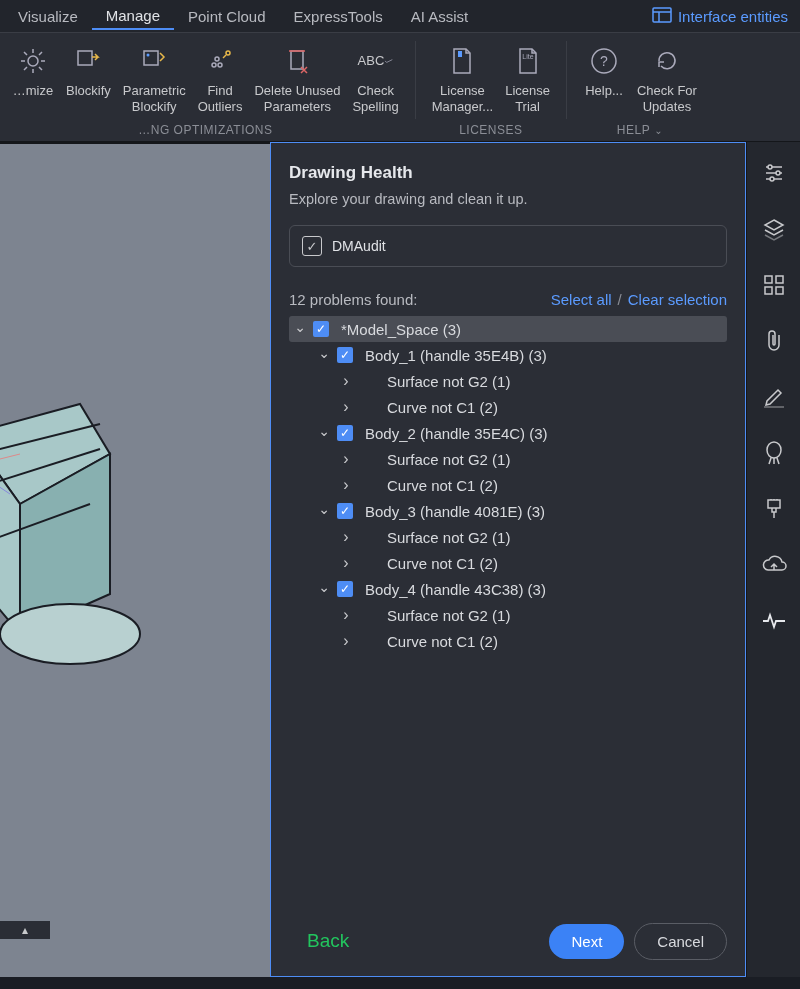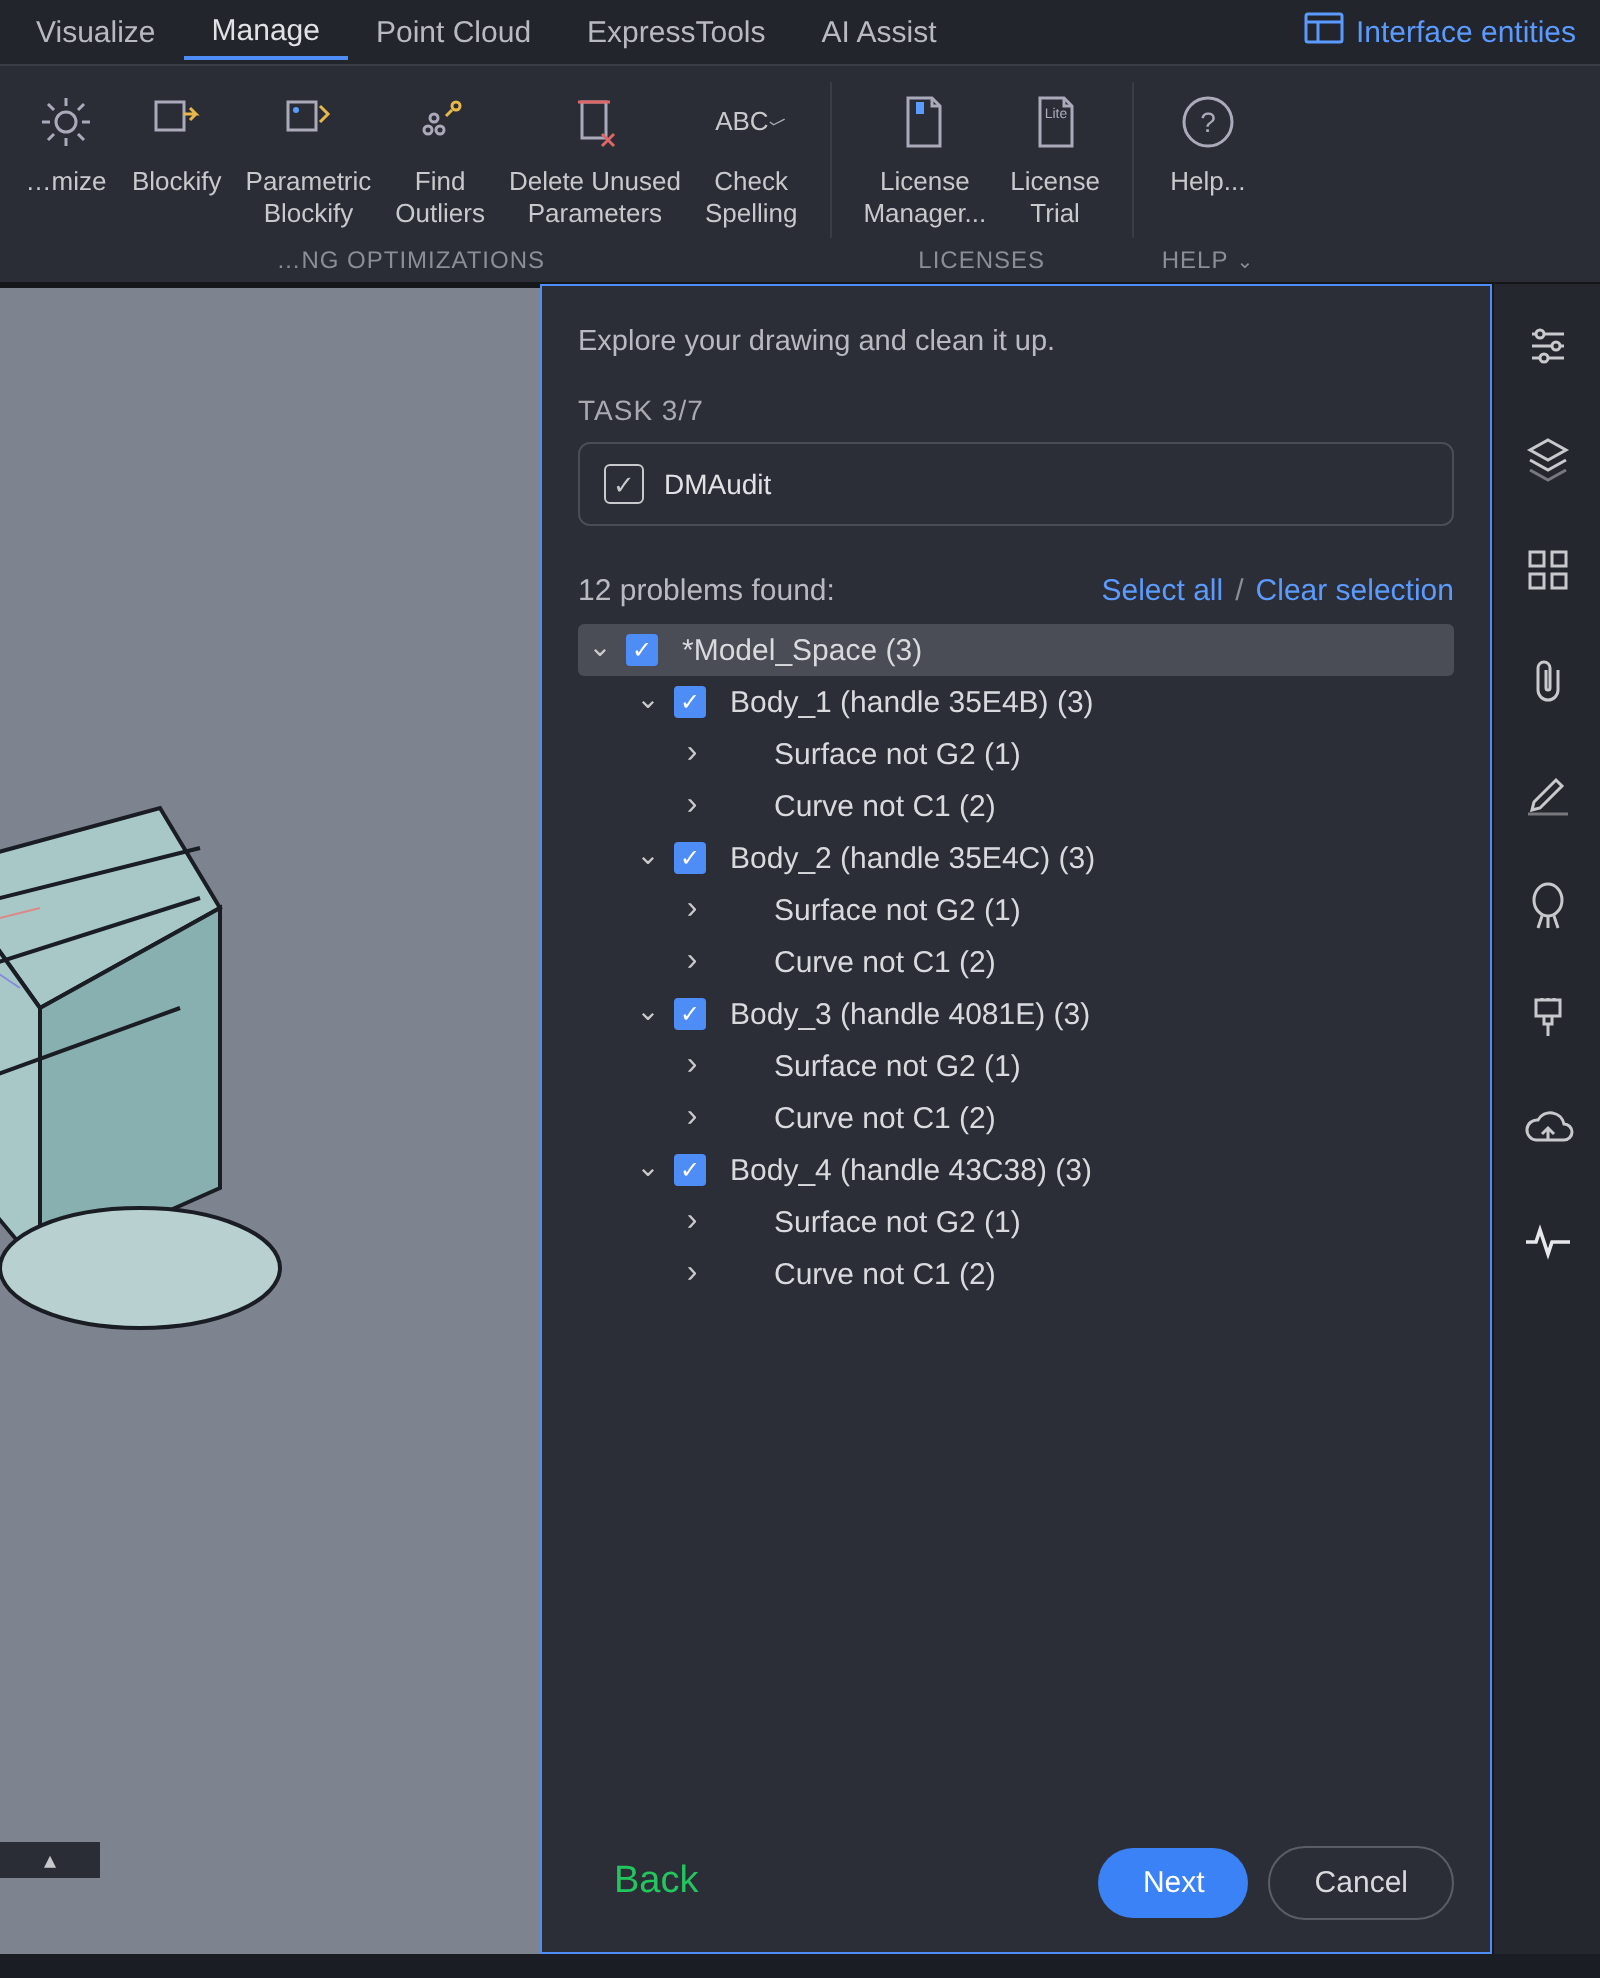--- a/index.html
+++ b/index.html
@@ -411,20 +411,30 @@
   <div class="ribbon-group">
     <div class="ribbon-buttons">
       <div class="rbtn">
         <div class="ricon">
             <svg width="32" height="32" viewBox="0 0 32 32" fill="none" stroke="#aab" stroke-width="1.5">
               <circle cx="16" cy="16" r="12"></circle>
               <text x="16" y="21" font-size="14" fill="#aab" stroke="none" text-anchor="middle">?</text>
             </svg>
           </div>
         <span>Help...</span>
+      </div>
+      <div class="rbtn">
+        <div class="ricon">
+            <svg width="32" height="32" viewBox="0 0 32 32" fill="none" stroke="#aab" stroke-width="1.5">
+              <path d="M8 16a8 8 0 1 1 2 5"></path>
+              <path d="M8 22v-5h5"></path>
+            </svg>
+          </div>
+        <span style="white-space:pre;">Check For
+Updates</span>
       </div>
     </div>
     <div class="grplabel"><span>HELP</span><span class="chev">⌄</span></div>
   </div>
 </div>
 
 <div class="main">
 
   <div class="viewport">
     <div class="viewcube"></div>
@@ -443,22 +453,22 @@
         <line x1="20" y1="40" x2="20" y2="120" stroke="#8d8"></line>
         <line x1="-10" y1="60" x2="50" y2="100" stroke="#88d"></line>
       </g>
     </svg>
     <div class="bottom-tabbar">
       <span>▴</span>
     </div>
   </div>
 
   <div class="panel">
+    <h2>Drawing Health</h2>
     <div class="sub">Explore your drawing and clean it up.</div>
-    <div class="task">TASK 3/7</div>
     <div class="taskbox">
       <span class="chkicon">✓</span>
       <span style="color:#e0e2e6;">DMAudit</span>
     </div>
     <div class="problems-row">
       <span class="pcount">12 problems found:</span>
       <span class="spacer"></span>
       <a>Select all</a>
       <span class="slash">/</span>
       <a>Clear selection</a>

